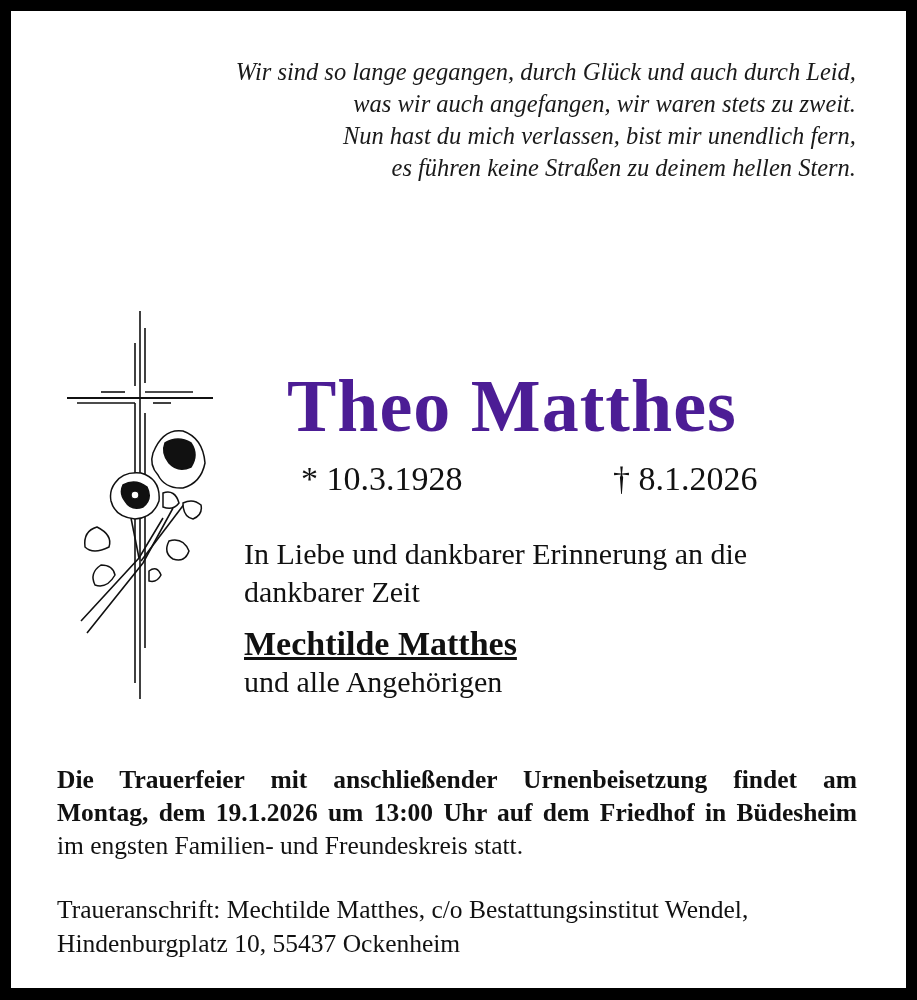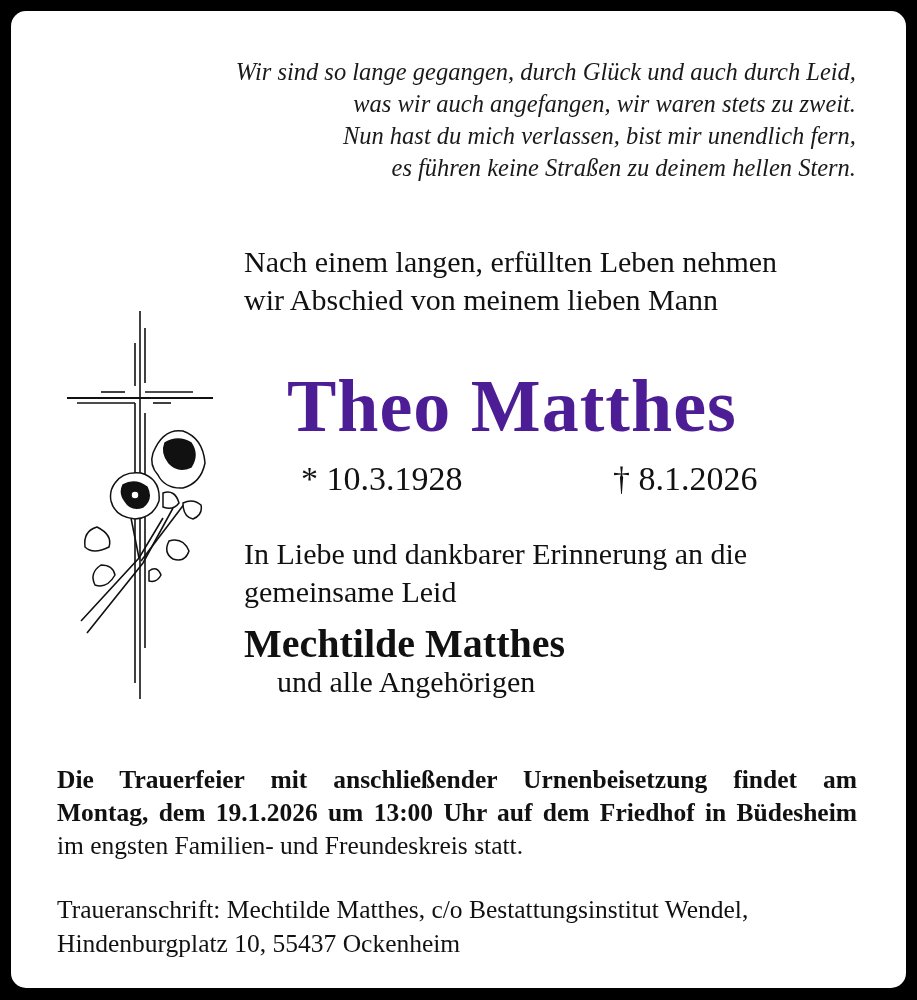--- a/index.html
+++ b/index.html
@@ -1,30 +1,30 @@
 <!DOCTYPE html>
 <html><head>
   <meta charset="utf-8">
   <style>
     html, body { margin:0; padding:0; }
     body { width:917px; height:1000px; background:#000; position:relative; overflow:hidden;
       font-family: "Liberation Serif", "DejaVu Serif", serif; color:#111; }
-    .card { position:absolute; left:11px; top:11px; width:895px; height:977px; background:#fff;border-radius:15px; }
+    .card { position:absolute; left:11px; top:11px; width:895px; height:977px; background:#fff; }
     .poem { position:absolute; right:50px; top:45px; text-align:right; font-style:italic;
       font-size:24.5px; line-height:32px; color:#1a1a1a; }
     .poem div { white-space:nowrap; }
     .intro { position:absolute; left:233px; top:232px; font-size:30px; line-height:38px; white-space:nowrap; }
     .name { position:absolute; left:276px; top:350px; font-size:74px; font-weight:bold; line-height:90px;
       letter-spacing:1px; white-space:nowrap; color:#4c1d95; }
     .born { position:absolute; left:290px; top:446px; font-size:34px; line-height:44px; white-space:nowrap;text-align:center; }
     .died { position:absolute; left:602px; top:446px; font-size:34px; line-height:44px; white-space:nowrap; }
     .cross-glyph { font-size:34px; }
     .memory { position:absolute; left:233px; top:524px; font-size:30px; line-height:38px; white-space:nowrap; }
-    .signer { position:absolute; left:233px; top:614px; font-size:40px; line-height:38px; font-weight:bold; white-space:nowrap; }
-    .relatives { position:absolute; left:233px; top:652px; font-size:30px; line-height:38px; white-space:nowrap;margin-left:33px; }
+    .signer { position:absolute; left:233px; top:614px; font-size:34px; line-height:38px; font-weight:bold; white-space:nowrap;text-decoration:underline; }
+    .relatives { position:absolute; left:233px; top:652px; font-size:30px; line-height:38px; white-space:nowrap; }
     .ceremony { position:absolute; left:46px; top:752px; width:800px; font-size:25.5px; line-height:33px;
       text-align:justify; text-align-last:left; }
     .ceremony .l1 { display:block; text-align:justify; text-align-last:justify;font-weight:bold; }
     .address { position:absolute; left:46px; top:882px; font-size:25.5px; line-height:34px; white-space:nowrap; }
     .art { position:absolute; left:42px; top:292px; width:160px; height:396px; }
   </style>
 </head>
 <body>
 
 <div class="card">
@@ -66,40 +66,36 @@
       <path d="M130 200 Q140 195 148 202 Q150 212 140 216 Q130 214 130 200 Z" fill="#fff"></path>
 
       <path d="M44 224 Q30 228 32 244 Q40 252 56 244 Q60 232 44 224 Z" fill="#fff"></path>
       <path d="M48 262 Q36 270 42 282 Q54 286 62 272 Q60 262 48 262 Z" fill="#fff"></path>
       <path d="M110 190 Q122 186 126 200 Q120 208 110 204 Z" fill="#fff"></path>
       <path d="M116 238 Q130 234 136 248 Q132 260 120 256 Q110 250 116 238 Z" fill="#fff"></path>
       <path d="M96 268 Q104 262 108 272 Q104 280 96 278 Z" fill="#fff"></path>
     </g>
   </svg>
 
-  <div class="intro">
-    <div>Nach einem langen, erfüllten Leben nehmen</div>
-    <div>wir Abschied von meinem lieben Mann</div>
-  </div>
 
   <div class="name">Theo Matthes</div>
 
   <div class="born">
     <span>*</span>
     <span>10.3.1928</span>
   </div>
 
   <div class="died">
     <span class="cross-glyph">†</span>
     <span>8.1.2026</span>
   </div>
 
   <div class="memory">
     <div>In Liebe und dankbarer Erinnerung an die</div>
-    <div>gemeinsame Leid</div>
+    <div>dankbarer Zeit</div>
   </div>
 
   <div class="signer">Mechtilde Matthes</div>
   <div class="relatives">und alle Angehörigen</div>
 
   <div class="ceremony">
     <span class="l1">Die Trauerfeier mit anschließender Urnenbeisetzung findet am</span>
     <span class="l1">Montag, dem 19.1.2026 um 13:00 Uhr auf dem Friedhof in Büdesheim</span>
     <span style="display:block">im engsten Familien- und Freundeskreis statt.</span>
   </div>

